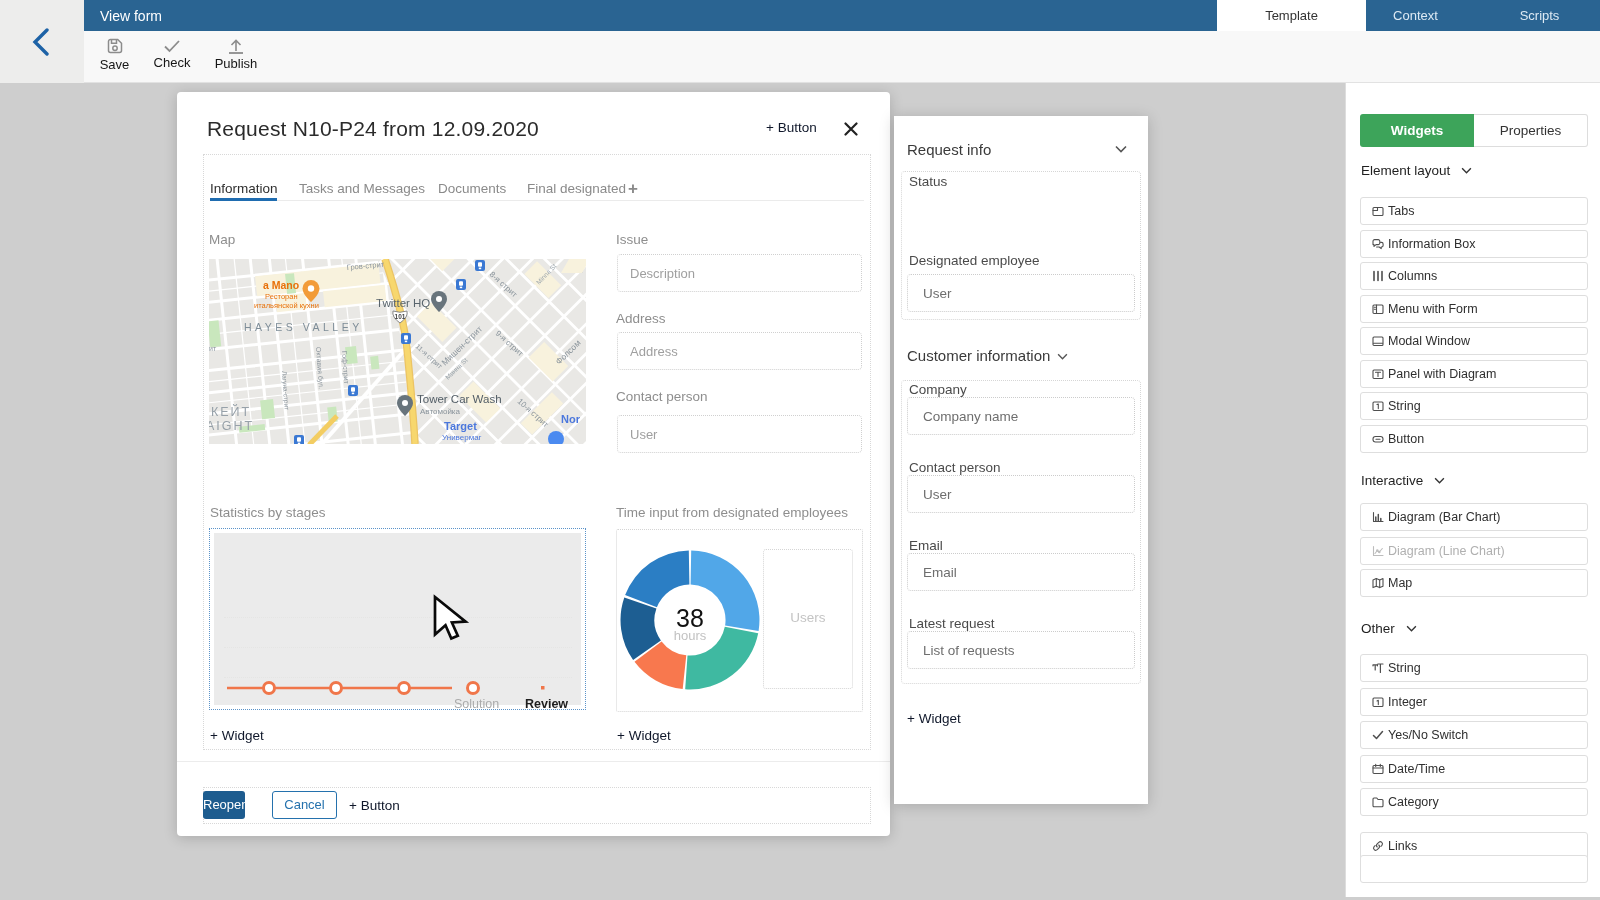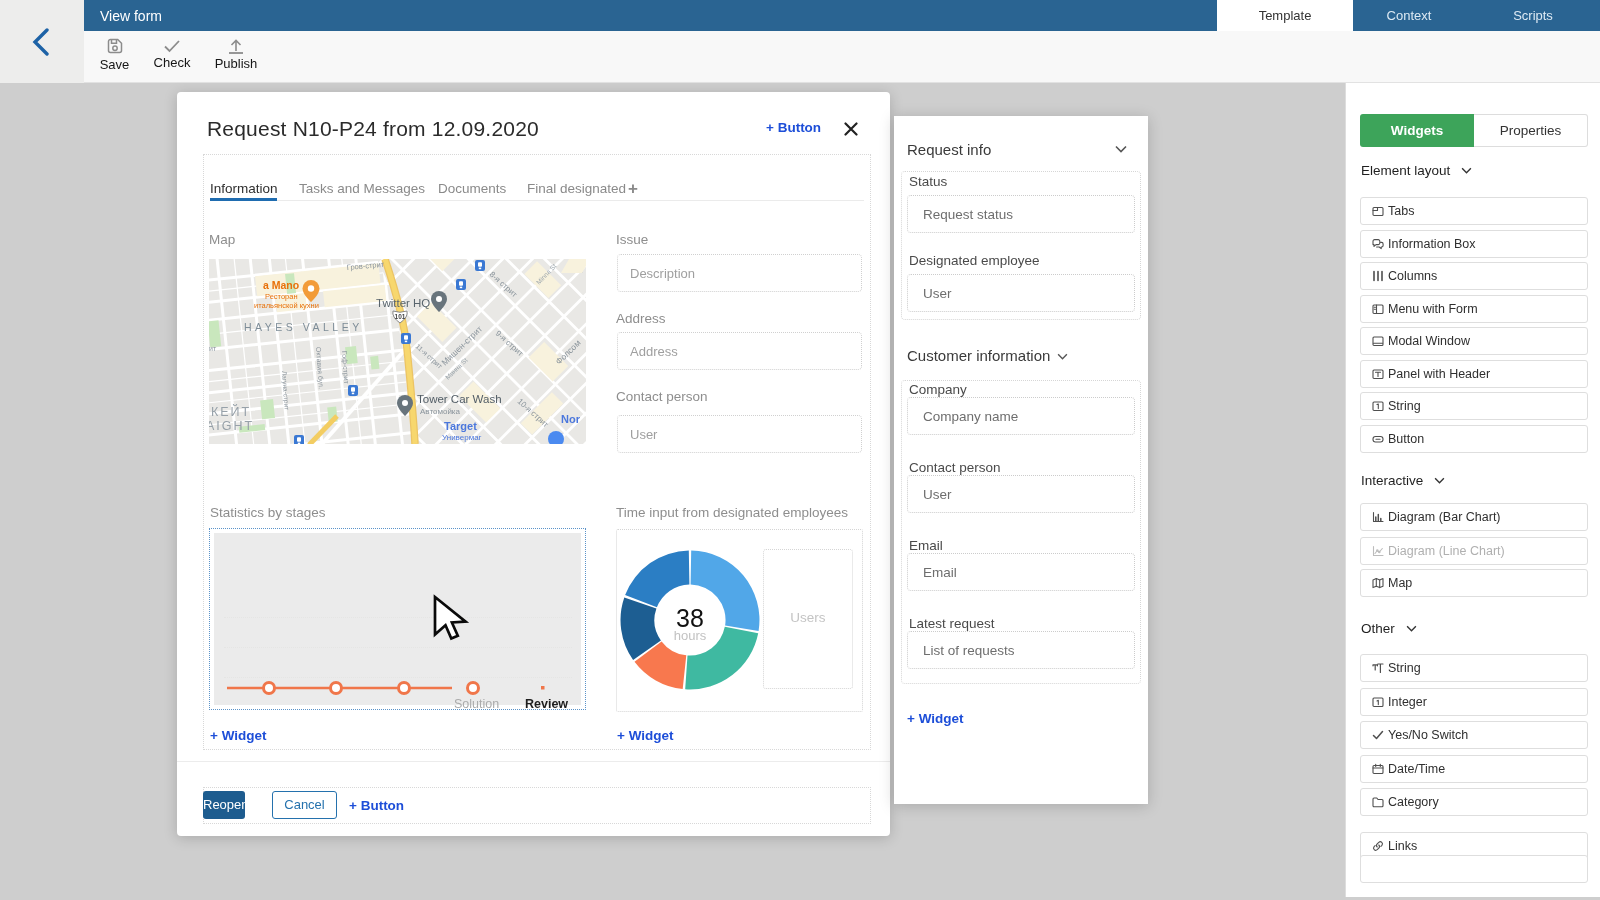--- a/index.html
+++ b/index.html
@@ -5,30 +5,30 @@
 * { margin:0; padding:0; box-sizing:border-box; }
 html,body { width:1600px; height:900px; overflow:hidden; }
 body { font-family:"Liberation Sans", sans-serif; background:#cecece; }
 #stage { position:relative; width:1600px; height:900px; }
 .abs { position:absolute; }
 
 
 #gutter { left:0; top:0; width:84px; height:83px; background:#ededec; }
 #topbar { left:84px; top:0; width:1516px; height:31px; background:#2a6492; }
 #topbar .title { position:absolute; left:16px; top:8px; color:#fff; font-size:14px; }
-.ttab { position:absolute; top:0; height:31px; width:136px; line-height:31px; text-align:center; font-size:13px; color:#ddeaf4; }
+.ttab { position:absolute; top:0; height:31px; width:149px; line-height:31px; text-align:center; font-size:13px; color:#ddeaf4; }
 .ttab.active { background:#fff; color:#333; }
 #toolbar { left:84px; top:31px; width:1516px; height:52px; background:#f8f8f8; border-bottom:1px solid #e2e2e2; }
 .tool { position:absolute; top:6px; text-align:center; color:#161616; font-size:13px; }
 .tool svg { display:block; margin:0 auto 2px; }
 
 
 .card { background:#fff; box-shadow:0 2px 14px rgba(0,0,0,0.18); }
 .glabel { position:absolute; color:#8e8e8e; font-size:13.5px; }
-.blue { color:#1d4ed8;font-weight:bold; }
+.blue { color:#0f172a; }
 .dashin { position:absolute; border:1px dotted #d0d0d0; border-radius:4px; color:#9f9f9f; font-size:13px; }
 .dashin span { position:absolute; left:12px; top:50%; transform:translateY(-50%); }
 
 
 #modal { left:177px; top:92px; width:713px; height:744px; border-radius:4px; }
 #modal h1 { position:absolute; left:30px; top:25px; font-size:21px; font-weight:400; color:#2b2b2b; letter-spacing:0.2px; }
 #mtabs-wrap { position:absolute; left:26px; top:62px; width:668px; height:596px; border:1px dotted #d8d8d8; }
 .mtab { position:absolute; top:26px; font-size:13.5px; color:#8a8a8a; }
 .mtab.active { color:#2f2f2f; }
 
@@ -298,23 +298,20 @@
     <div class="abs blue" style="left:172px;top:706px;font-size:13.5px">+ Button</div>
   </div>
 
   <div class="abs card" id="panel2">
     <div class="hdr" style="top:25px">Request info</div>
     <svg class="abs" style="left:221px;top:29px" width="12" height="8" viewBox="0 0 12 8">
         <path d="M1 1.5 L6 6.5 L11 1.5" fill="none" stroke="#555" stroke-width="1.6"></path>
       </svg>
     <div class="dgroup" style="top:55px;height:149px"></div>
     <div class="flabel" style="top:58px">Status</div>
-    <div class="finput" style="top:79px">
-        <span>Request status</span>
-      </div>
     <div class="flabel" style="top:137px">Designated employee</div>
     <div class="finput" style="top:158px">
         <span>User</span>
       </div>
     <div class="hdr" style="top:231px">Customer information<svg class="chev" width="11" height="7" viewBox="0 0 12 8">
           <path d="M1 1.5 L6 6.5 L11 1.5" fill="none" stroke="#555" stroke-width="1.6"></path>
         </svg></div>
     <div class="dgroup" style="top:264px;height:304px"></div>
     <div class="flabel" style="top:266px">Company</div>
     <div class="finput" style="top:281px">
@@ -375,21 +372,21 @@
           <rect x="1" y="2" width="10" height="8.5" rx="1"></rect>
           <path d="M1.5 8.3 H10.5"></path>
         </svg>
         <span class="wtx">Modal Window</span>
       </div>
     <div class="witem" style="top:276.5px">
         <svg class="wic" viewBox="0 0 12 12" fill="none" stroke="#4f4f4f" stroke-width="1.1" stroke-linejoin="round" stroke-linecap="round">
           <rect x="1" y="2" width="10" height="8.5" rx="1"></rect>
           <path d="M3.5 4.2 H8.5 M6 4.2 V8.5"></path>
         </svg>
-        <span class="wtx">Panel with Header</span>
+        <span class="wtx">Panel with Diagram</span>
       </div>
     <div class="witem" style="top:309px">
         <svg class="wic" viewBox="0 0 12 12" fill="none" stroke="#4f4f4f" stroke-width="1.1" stroke-linejoin="round" stroke-linecap="round">
           <rect x="1" y="2" width="10" height="8.5" rx="1"></rect>
           <path d="M5 4.5 L6.3 4 V8.6"></path>
         </svg>
         <span class="wtx">String</span>
       </div>
     <div class="witem" style="top:341.5px">
         <svg class="wic" viewBox="0 0 12 12" fill="none" stroke="#4f4f4f" stroke-width="1.1" stroke-linejoin="round" stroke-linecap="round">

